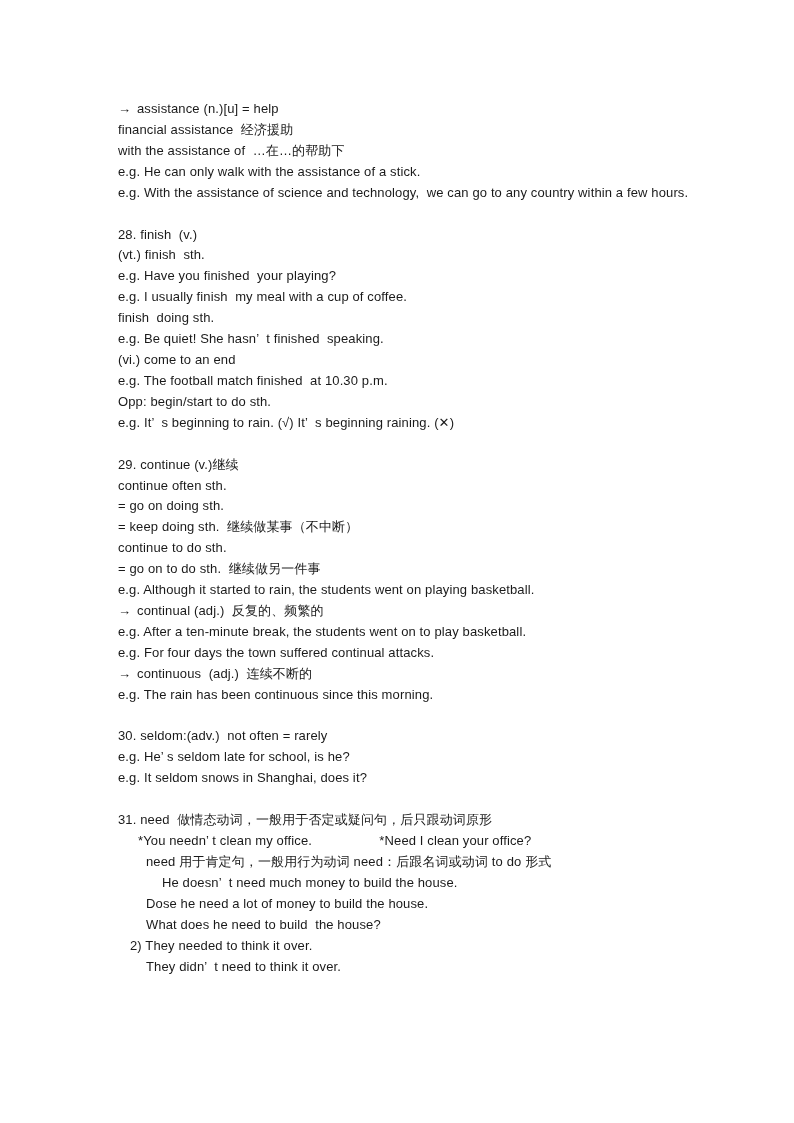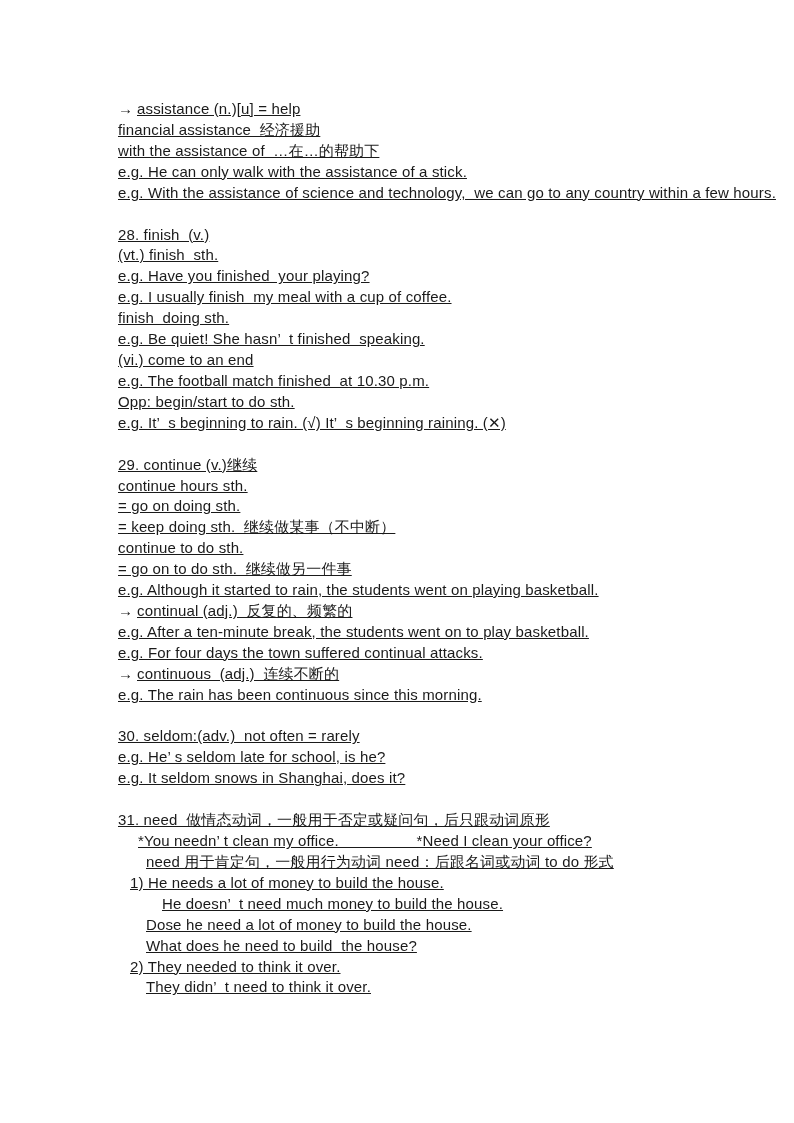--- a/index.html
+++ b/index.html
@@ -30,25 +30,24 @@
     top: 99px;
     width: 600px;
   }
   .block {
     margin: 0 0 21px 0;
   }
   .block:last-child {
     margin-bottom: 0;
   }
   .line {
-    font-size: 15px;
+    font-size: 13px;
     line-height: 20.9px;
     white-space: pre;
     letter-spacing: 0.01em;
-    text-decoration: underline;
   }
   
   .ind-0 { padding-left: 0px; }
   .ind-1 { padding-left: 12px; }
   .ind-2 { padding-left: 20px; }
   .ind-3 { padding-left: 28px; }
   .ind-4 { padding-left: 44px; }
 
   .arrow {
     display: inline-block;
@@ -75,42 +74,41 @@
         <div class="line ind-0"><span>e.g. I usually finish  my meal with a cup of coffee.</span></div>
         <div class="line ind-0"><span>finish  doing sth.</span></div>
         <div class="line ind-0"><span>e.g. Be quiet! She hasn’  t finished  speaking.</span></div>
         <div class="line ind-0"><span>(vi.) come to an end</span></div>
         <div class="line ind-0"><span>e.g. The football match finished  at 10.30 p.m.</span></div>
         <div class="line ind-0"><span>Opp: begin/start to do sth.</span></div>
         <div class="line ind-0"><span>e.g. It’  s beginning to rain. (√) It’  s beginning raining. (✕)</span></div>
       </div>
       <div class="block">
         <div class="line ind-0"><span>29. continue (v.)继续</span></div>
-        <div class="line ind-0"><span>continue hours sth.</span></div>
+        <div class="line ind-0"><span>continue often sth.</span></div>
         <div class="line ind-0"><span>= go on doing sth.</span></div>
         <div class="line ind-0"><span>= keep doing sth.  继续做某事（不中断）</span></div>
         <div class="line ind-0"><span>continue to do sth.</span></div>
         <div class="line ind-0"><span>= go on to do sth.  继续做另一件事</span></div>
         <div class="line ind-0"><span>e.g. Although it started to rain, the students went on playing basketball.</span></div>
         <div class="line ind-0"><span class="arrow">→</span><span>continual (adj.)  反复的、频繁的</span></div>
         <div class="line ind-0"><span>e.g. After a ten-minute break, the students went on to play basketball.</span></div>
         <div class="line ind-0"><span>e.g. For four days the town suffered continual attacks.</span></div>
         <div class="line ind-0"><span class="arrow">→</span><span>continuous  (adj.)  连续不断的</span></div>
         <div class="line ind-0"><span>e.g. The rain has been continuous since this morning.</span></div>
       </div>
       <div class="block">
         <div class="line ind-0"><span>30. seldom:(adv.)  not often = rarely</span></div>
         <div class="line ind-0"><span>e.g. He’ s seldom late for school, is he?</span></div>
         <div class="line ind-0"><span>e.g. It seldom snows in Shanghai, does it?</span></div>
       </div>
       <div class="block">
         <div class="line ind-0"><span>31. need  做情态动词，一般用于否定或疑问句，后只跟动词原形</span></div>
         <div class="line ind-2"><span>*You needn’ t clean my office.                  *Need I clean your office?</span></div>
         <div class="line ind-3"><span>need 用于肯定句，一般用行为动词 need：后跟名词或动词 to do 形式</span></div>
-        <div class="line ind-1"><span>1) He needs a lot of money to build the house.</span></div>
         <div class="line ind-4"><span>He doesn’  t need much money to build the house.</span></div>
         <div class="line ind-3"><span>Dose he need a lot of money to build the house.</span></div>
         <div class="line ind-3"><span>What does he need to build  the house?</span></div>
         <div class="line ind-1"><span>2) They needed to think it over.</span></div>
         <div class="line ind-3"><span>They didn’  t need to think it over.</span></div>
       </div>
     </div>
 </div>
 
 </body></html>

